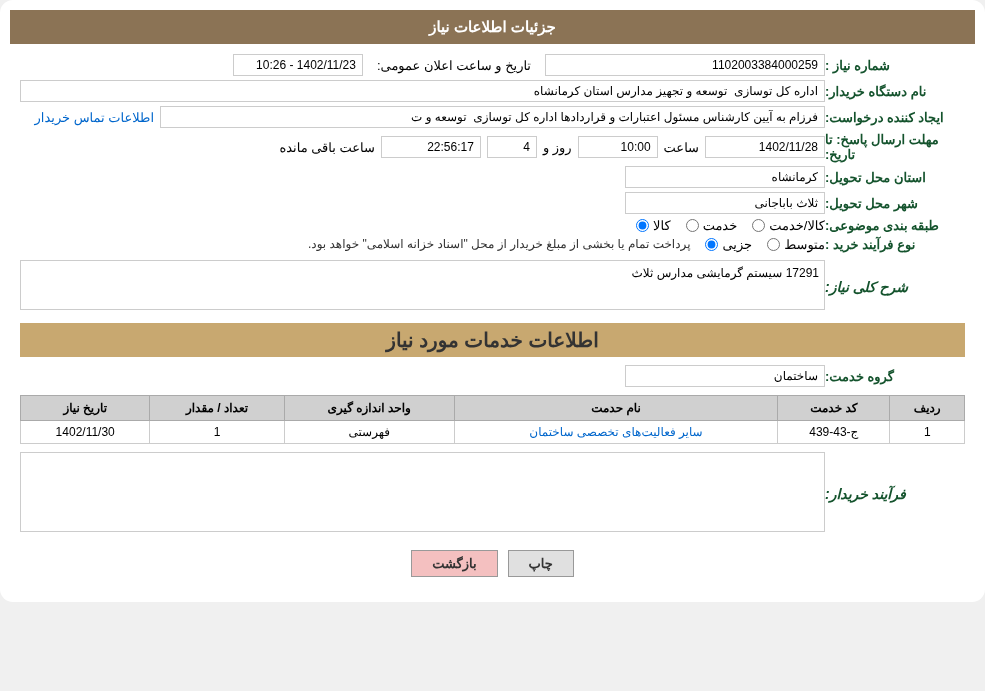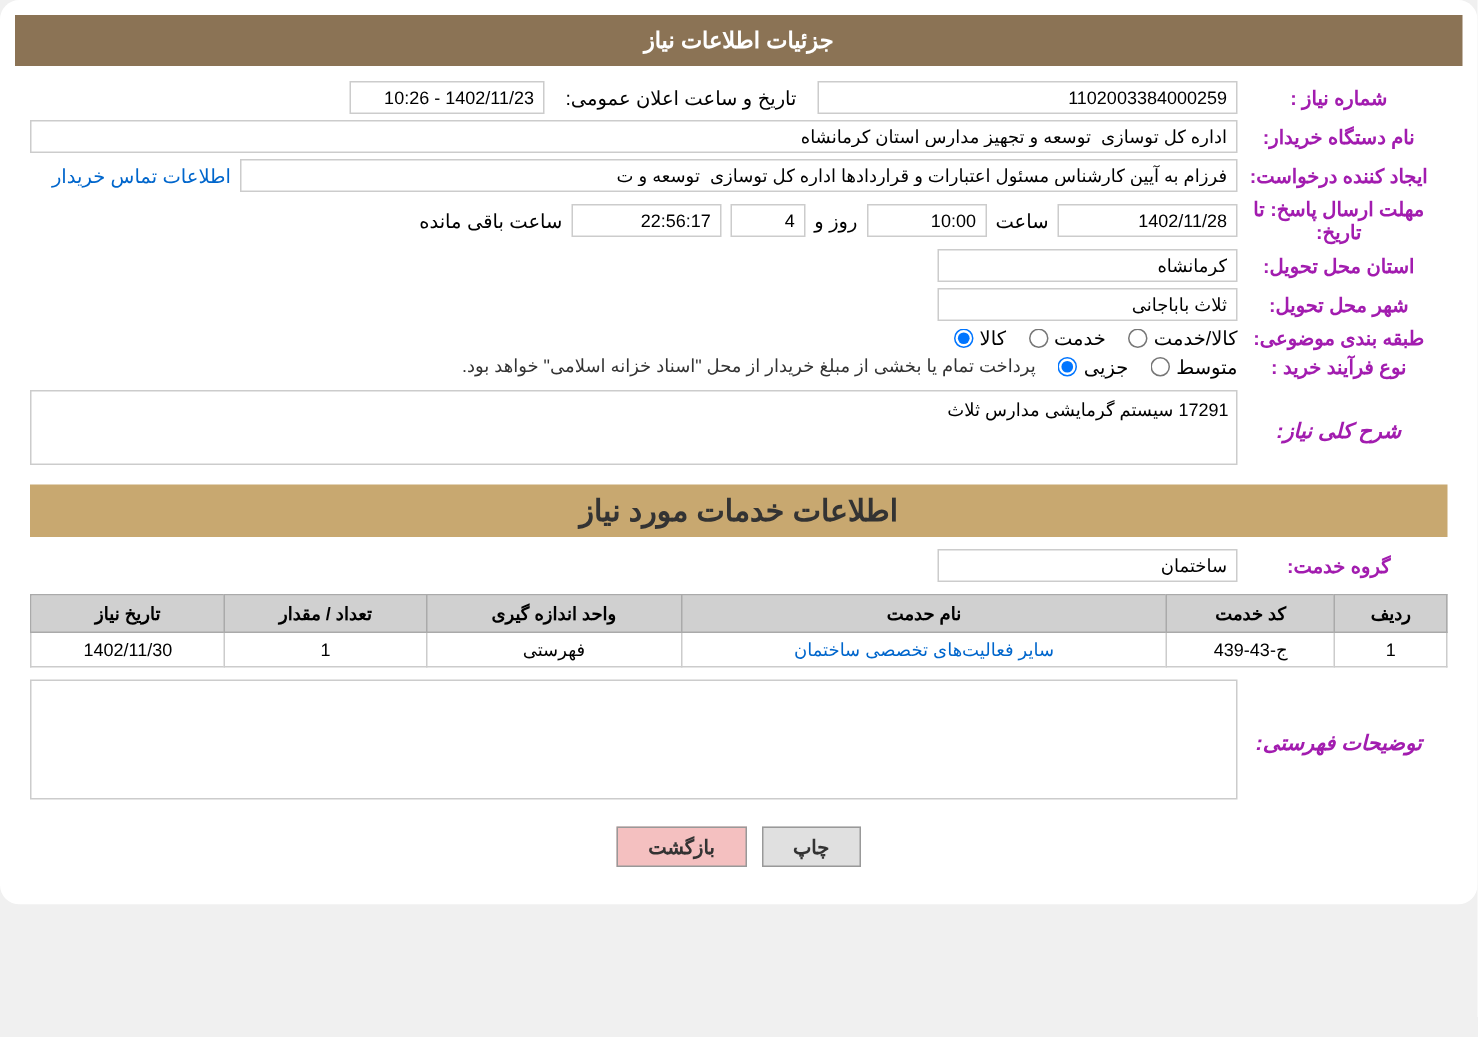--- a/index.html
+++ b/index.html
@@ -130,23 +130,23 @@
     .content-area {
       padding: 0 10px;
     }
     .row-flex {
       display: flex;
       align-items: center;
       margin: 4px 0;
     }
     .col-label {
       width: 140px;
-      text-align: center;
-      font-weight: bold;
-      color: #a21caf;
+      text-align: left;
+      font-weight: bold;
+      color: #14532d;
       flex-shrink: 0;
       padding-right: 5px;
     }
     .col-value {
       flex: 1;
     }
     .textarea-buyer {
       width: 100%;
       height: 80px;
       border: 1px solid #ccc;
@@ -311,21 +311,21 @@
           <td style="color:#0066cc;">سایر فعالیت‌های تخصصی ساختمان</td>
           <td>فهرستی</td>
           <td>1</td>
           <td>1402/11/30</td>
         </tr>
       </tbody>
     </table>
 
     <div class="row-flex" style="margin-top:8px;">
       <div class="col-label">
-        <span class="needs-section-title">توضیحات فهرستی:</span>
+        <span class="needs-section-title">فرآیند خریدار:</span>
       </div>
       <div class="col-value">
         <div class="description-wrapper">
           <textarea class="textarea-buyer" style="height: 80px;"></textarea>
         </div>
       </div>
     </div>
 
     <div class="btn-group">
       <button class="btn btn-print">چاپ</button>

